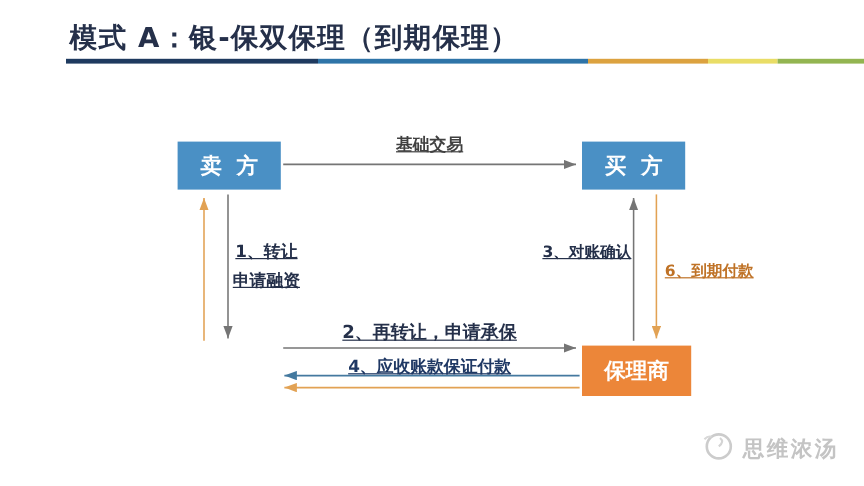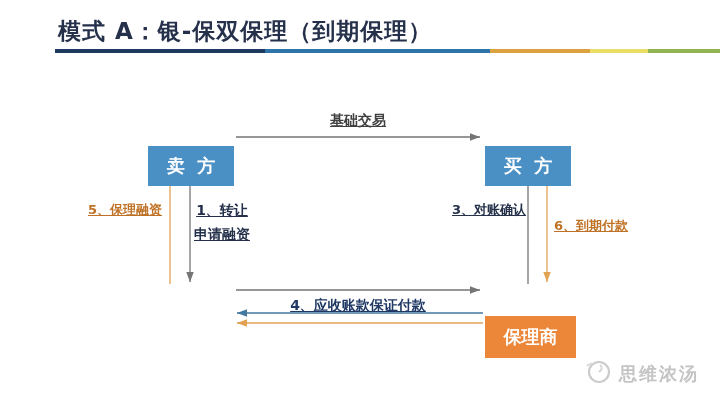--- a/index.html
+++ b/index.html
@@ -25,21 +25,21 @@
   .seg-navy  {width:210px;background:var(--underline-navy);}
   .seg-blue  {width:225px;background:var(--underline-blue);}
   .seg-orange{width:100px;background:var(--underline-orange);}
   .seg-yellow{width:58px; background:var(--underline-yellow);}
   .seg-green {width:72px; background:var(--underline-green);}
 
   .node{
     position:absolute;
     display:flex;align-items:center;justify-content:center;
     color:#ffffff;font-weight:bold;font-size:18px;
-    word-spacing:6px;white-space:nowrap;margin-top:28px;
+    word-spacing:6px;white-space:nowrap;
   }
   .node-blue  {background:var(--node-blue);}
   .node-red   {background:var(--node-red);}
   .node-orange{background:var(--node-orange);}
 
   .arrow-layer{position:absolute;left:0;top:0;width:720px;height:405px;}
   .stroke-gray  {stroke:var(--arrow-gray);  stroke-width:1.3;}
   .stroke-orange{stroke:var(--arrow-orange);stroke-width:1.3;}
   .stroke-steel {stroke:var(--arrow-steel); stroke-width:1.3;}
   .fill-gray  {fill:var(--arrow-gray);}
@@ -104,31 +104,31 @@
     <line class="stroke-steel" x1="483" y1="313" x2="237" y2="313" marker-end="url(#ms)"></line>
     <line class="stroke-orange" x1="483" y1="323" x2="237" y2="323" marker-end="url(#mo)"></line>
   </svg>
 
   <div class="node node-blue" style="left:148px;top:118px;width:86px;height:40px;">卖 方</div>
   <div class="node node-blue" style="left:485px;top:118px;width:86px;height:40px;">买 方</div>
   <div class="node node-orange" style="left:485px;top:288px;width:91px;height:42px;">保理商</div>
 
   <div class="lbl lbl-center c-gray" style="left:236px;top:112px;width:244px;">基础交易</div>
 
-  <div class="lbl c-orange" style="left:88px;top:201px;font-size:13px;">5、保理融资</div>
 
   <div class="lbl lbl-center c-dark two-line" style="left:191px;top:198px;width:62px;">
     <div>1、转让</div>
     <div>申请融资</div>
   </div>
 
   <div class="lbl c-dark" style="left:452px;top:201px;font-size:13px;">3、对账确认</div>
 
   <div class="lbl c-orange" style="left:554px;top:201px;font-size:13px;margin-top:16px;">6、到期付款</div>
 
+  <div class="lbl lbl-center c-dark" style="left:236px;top:268px;width:244px;font-size:15px;">2、再转让，申请承保</div>
 
   <div class="lbl lbl-center c-navy" style="left:236px;top:297px;width:244px;">4、应收账款保证付款</div>
 
 
   <div class="watermark">
     <svg width="30" height="30" viewBox="0 0 30 30">
       <circle cx="16" cy="16" r="10" fill="none" stroke="#cccccc" stroke-width="2.2"></circle>
       <path d="M16 16 q5 -4 1 -7" fill="none" stroke="#d4d4d4" stroke-width="1.8"></path>
       <path d="M4 10 q3 -3 6 -2" fill="none" stroke="#d8d8d8" stroke-width="1.8"></path>
     </svg>

